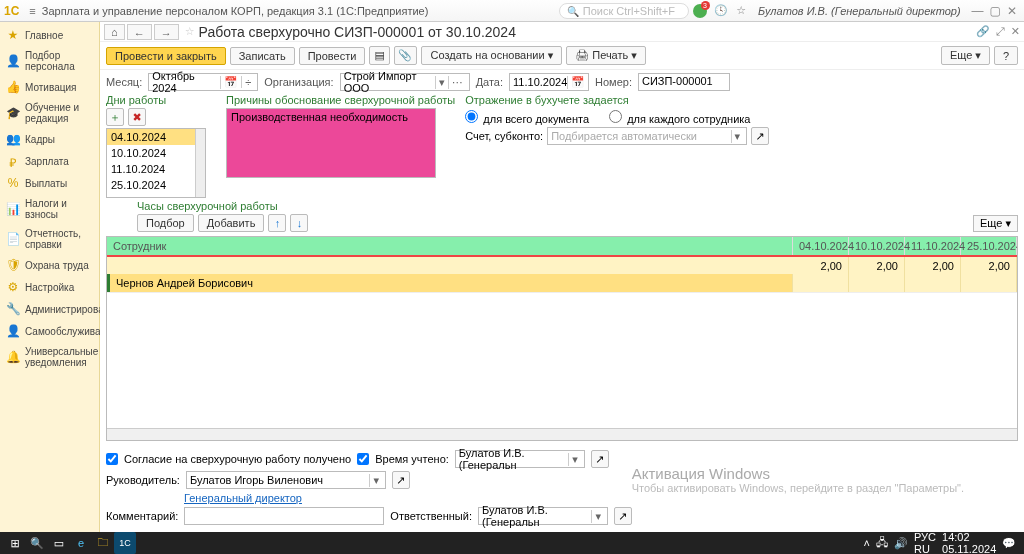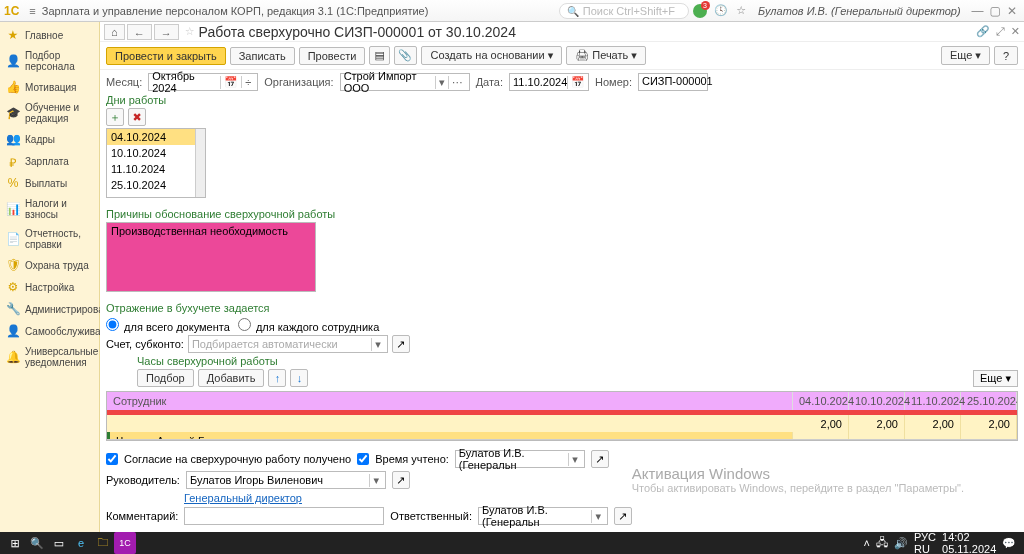--- a/index.html
+++ b/index.html
@@ -33,33 +33,33 @@
 .toolbar .right { margin-left:auto; display:flex; gap:4px; }
 .form-row { display:flex; align-items:center; padding:3px 6px; gap:6px; }
 .form-row label { color:#555; }
 .input { border:1px solid #bbb; padding:1px 3px; background:#fff; height:18px; }
 .input.sel { display:flex; align-items:center; }
 .input.sel .dd { margin-left:auto; border-left:1px solid #ccc; padding:0 3px; color:#666; cursor:pointer; }
 .link-green { color:#2e7d32; }
 .link-blue { color:#1565c0; text-decoration:underline; cursor:pointer; }
 .radio { margin-right:2px; }
 .section { padding:2px 6px;margin-left:31px; }
-.col3 { display:flex; gap:10px; padding:0 6px;flex-direction:column; }
+.col3 { display:flex; gap:10px; padding:0 6px; }
 .col3 .col { display:flex; flex-direction:column; }
 .col3 .col .hdr { color:#2e7d32; margin-bottom:2px; }
 .dates-box { border:1px solid #bbb; width:100px; height:70px; background:#fff; position:relative; overflow:hidden; }
 .dates-box .row { padding:2px 4px; cursor:pointer; }
 .dates-box .row.sel { background:#ffe082; }
 .dates-box .scroll { position:absolute; right:0; top:0; bottom:0; width:10px; background:#eee; border-left:1px solid #ccc; }
 .reasons-box { border:1px solid #bbb; width:210px; height:70px; background:#ec4899; padding:2px 4px; }
 .icon-btn { width:18px; height:18px; border:1px solid #bbb; background:#f8f8f8; display:inline-flex; align-items:center; justify-content:center; cursor:pointer; border-radius:2px; }
 .icon-btn.green { color:#2e7d32; }
 .icon-btn.red { color:#c62828; }
 .table-wrap { flex:1; margin:2px 6px; border:1px solid #bbb; background:#fff; display:flex; flex-direction:column; overflow:hidden; }
-.table-head { display:flex; background:#f0abfc; border-bottom:5px solid #ef4444; }
+.table-head { display:flex; background:#86efac; border-bottom:2px solid #ef4444; }
 .table-head .th { padding:3px 6px; border-right:1px solid #ddd; color:#555; }
 .table-head .th.emp { flex:1; }
 .table-head .th.num { width:56px; text-align:right; }
 .table-body .tr { display:flex; background:#fff3c4; border-bottom:1px solid #eee; }
 .table-body .td { padding:3px 6px; border-right:1px solid #f0e0a0; }
 .table-body .td.emp { flex:1;margin-top:17px; }
 .table-body .td.num { width:56px; text-align:right; }
 .table-body .td.first { border-left:3px solid #2e7d32; background:#ffe082; }
 .table-foot { flex:1; background:#fff; position:relative; }
 .table-foot .hscroll { position:absolute; bottom:0; left:0; right:0; height:12px; background:#f0f0f0; border-top:1px solid #ccc; }
@@ -192,21 +192,21 @@
           <span>Строй Импорт ООО</span>
           <span class="dd">▾</span>
           <span class="dd">⋯</span>
         </div>
       <label>Дата:</label>
       <div class="input sel" style="width:80px">
           <span>11.10.2024</span>
           <span class="dd">📅</span>
         </div>
       <label>Номер:</label>
-      <div class="input" style="width:70px"><span>СИЗП-000001</span></div>
+      <div class="input" style="width:92px"><span>СИЗП-000001</span></div>
     </div>
 
     <div class="col3">
       <div class="col" style="width:110px">
         <div class="hdr link-green">Дни работы</div>
         <div class="btns-row">
           <span class="icon-btn green">＋</span>
           <span class="icon-btn red">✖</span>
         </div>
         <div class="dates-box">
@@ -216,21 +216,21 @@
           <div class="row">25.10.2024</div>
           <div class="scroll"></div>
         </div>
       </div>
       <div class="col">
         <div class="hdr link-green">Причины обоснование сверхурочной работы</div>
         <div class="reasons-box">Производственная необходимость</div>
       </div>
       <div class="col" style="flex:1">
         <div class="hdr link-green">Отражение в бухучете задается</div>
-        <div style="display:flex;gap:8px;align-items:flex-start;margin:2px 0">
+        <div style="display:flex;gap:20px;align-items:flex-start;margin:2px 0">
           <label><input type="radio" class="radio" checked="" style=""> <span>для всего документа</span></label>
           <label><input type="radio" class="radio" style=""> <span>для каждого сотрудника</span></label>
         </div>
         <div style="display:flex;gap:4px;align-items:center">
           <label>Счет, субконто:</label>
           <div class="input sel" style="width:200px;color:#aaa">
               <span>Подбирается автоматически</span>
               <span class="dd">▾</span>
             </div>
           <span class="icon-btn">↗</span>
@@ -312,21 +312,21 @@
   <div class="h">Активация Windows</div>
   <div>Чтобы активировать Windows, перейдите в раздел "Параметры".</div>
 </div>
 
 <div class="taskbar">
   <div class="tb-ico">⊞</div>
   <div class="tb-ico">🔍</div>
   <div class="tb-ico">▭</div>
   <div class="tb-ico" style="color:#4fc3f7">e</div>
   <div class="tb-ico" style="color:#ffca28">🗀</div>
-  <div class="tb-ico" style="background:#a21caf;border-radius:2px;font-size:9px">1C</div>
+  <div class="tb-ico" style="background:#0c4a6e;border-radius:2px;font-size:9px">1C</div>
   <div class="tb-right">
     <span>˄</span>
     <span>🖧</span>
     <span>🔊</span>
     <span><span>РУС</span><br><span>RU</span></span>
     <span><span>14:02</span><br><span>05.11.2024</span></span>
     <span>💬</span>
   </div>
 </div>
 

